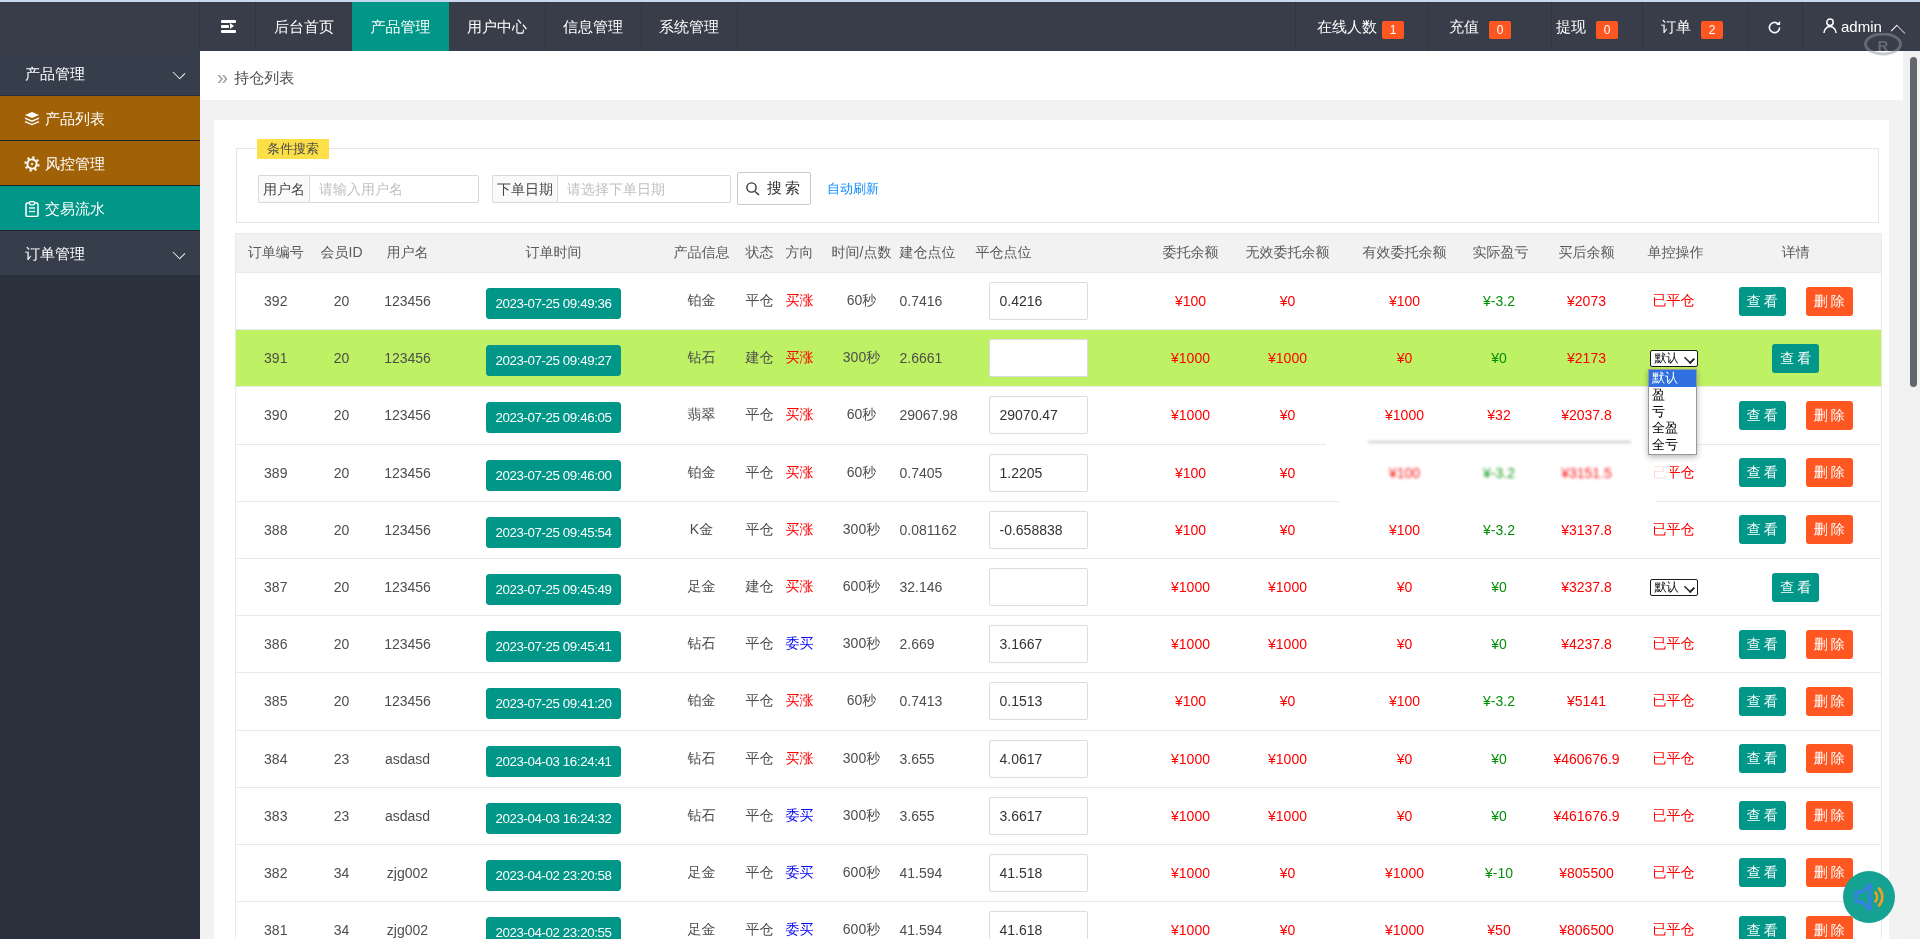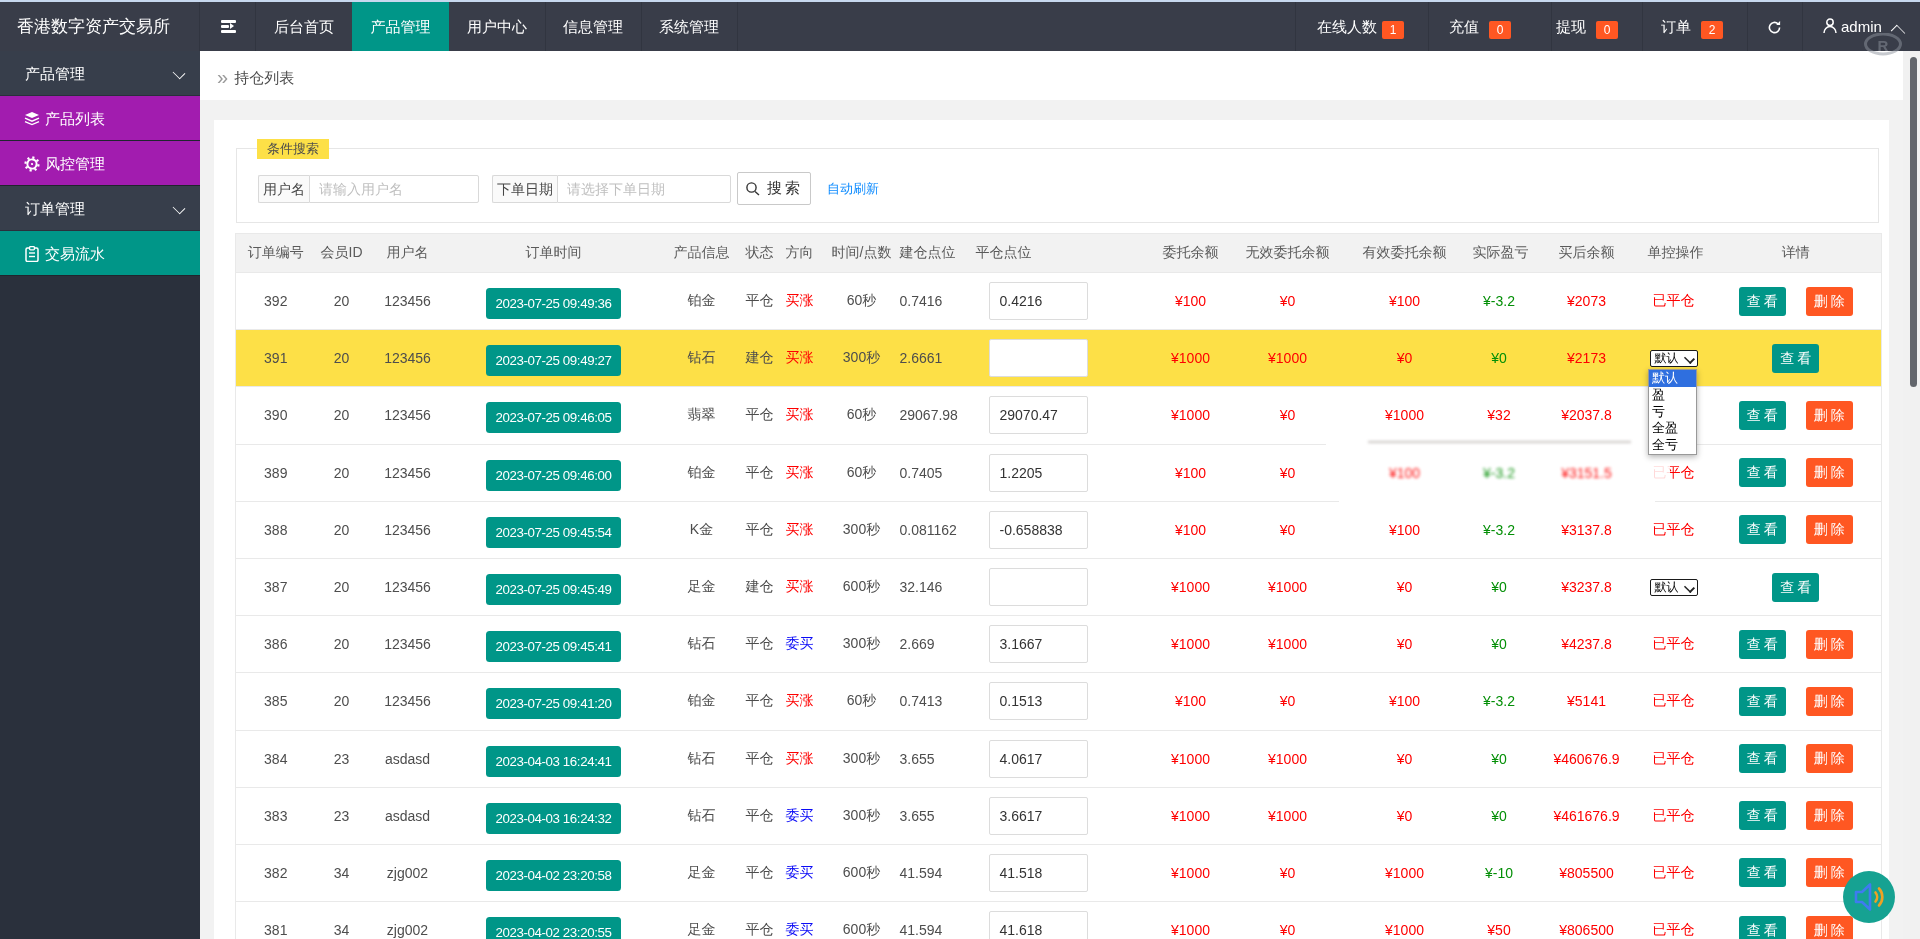--- a/index.html
+++ b/index.html
@@ -18,21 +18,21 @@
 #burger i { display:block; height:2.6px; background:#fff; margin-bottom:2.4px; border-radius:1px; }
 #burger i.b2 { width:8px; position:relative; }
 #burger i.b2:after { content:""; position:absolute; left:9px; top:-2.2px; border-top:3.5px solid transparent; border-bottom:3.5px solid transparent; border-left:4.5px solid #fff; }
 .rtxt { position:absolute; top:0; height:51px; line-height:54px; color:#fff; font-size:15px; }
 .badge { position:absolute; top:21px; height:18px; min-width:12px; padding:0 5px; background:#ff5722; border-radius:2px; color:#fff; font-size:12px; line-height:18px; text-align:center; }
 
 
 #sidebar { position:absolute; left:0; top:51px; width:200px; height:888px; background:#2a303c; z-index:40; }
 .sitem { position:relative; width:200px; height:45px; line-height:45px; color:#fff; font-size:15px; }
 .shead { background:#373e4b; border-bottom:1px solid #2a303c; box-sizing:border-box; padding-left:25px; }
-.ssub  { background:#a21caf; border-bottom:1px solid #20252e; box-sizing:border-box; padding-left:45px; }
+.ssub  { background:#a16207; border-bottom:1px solid #20252e; box-sizing:border-box; padding-left:45px; }
 .ssub.active { background:#009688; }
 .chev { position:absolute; right:16px; top:17px; width:9px; height:9px; border-right:1.6px solid #fff; border-bottom:1.6px solid #fff; transform:rotate(45deg) scale(1,0.8); }
 .sicon { position:absolute; left:24px; top:15px; width:16px; height:16px; }
 .sicon svg { display:block; }
 
 
 #crumbbar { position:absolute; left:200px; top:51px; width:1720px; height:49px; background:#fff; z-index:10; }
 #crumb { position:absolute; left:17px; top:0; height:49px; line-height:51px; font-size:15px; color:#4c4c4c; }
 #crumb .gg { color:#999; font-size:20px; margin-right:6px; position:relative; top:1px; }
 #card { position:absolute; left:214px; top:120px; width:1675px; height:830px; background:#fff; }
@@ -47,21 +47,21 @@
 #btnsearch svg { margin-right:6px; }
 #autorefresh { margin-left:16px; color:#0d8bff; font-size:13px; }
 
 
 #twrap { position:absolute; left:21px; top:113px; width:1646px; }
 table { width:1646px; border-collapse:collapse; table-layout:fixed; }
 thead td { white-space:nowrap; background:#f2f2f2; height:38px; border-top:1px solid #e9e9e9; border-bottom:1px solid #e9e9e9; color:#5a5a5a; font-size:14px; text-align:center; }
 tbody td { white-space:nowrap; height:56.2px; border-bottom:1px solid #e9e9e9; font-size:14px; color:#4d4d4d; text-align:center; padding:0; }
 tbody td:last-child, thead td:last-child { padding-left:11px; }
 table { border-left:1px solid #e9e9e9; border-right:1px solid #e9e9e9; }
-tr.hl td { background:#fde047; }
+tr.hl td { background:#bef264; }
 .red { color:#fe0000; }
 .green { color:#038f06; }
 .blue { color:#0b0bf6; }
 .datebtn { display:inline-block; height:31px; line-height:31px; padding:0 10px; background:#009688; border-radius:3.5px; color:#fff; font-size:13.3px; letter-spacing:-0.4px; margin-top:5px; vertical-align:middle; }
 .pinput { display:inline-block; width:77px; height:36px; line-height:36px; border:1px solid #dcdcdc; border-radius:2px; background:#fff; text-align:left; padding:0 10px; font-size:14px; color:#333; vertical-align:middle; }
 .num { text-align:left; padding-right:7px; }
 .btn-v { display:inline-block; width:47px; height:29px; line-height:29px; background:#009688; border-radius:3px; color:#fff; font-size:14px; letter-spacing:3px; text-indent:3px; }
 .btn-d { display:inline-block; width:47px; height:29px; line-height:29px; background:#ff5722; border-radius:3px; color:#fff; font-size:14px; letter-spacing:3px; text-indent:3px; margin-left:20px; }
 .selbox { display:inline-block; position:relative; width:42px; height:15px; line-height:15px; border:1px solid #1a1a1a; border-radius:2px; background:#fff; font-size:12px; color:#000; text-align:left; padding-left:4px; }
 .selbox .arr { position:absolute; right:3px; top:4px; width:7px; height:7px; border-right:2px solid #222; border-bottom:2px solid #222; transform:rotate(45deg) scale(1,.75); transform-origin:center; margin-top:-1px; }
@@ -84,21 +84,20 @@
 
 
 #sound { position:absolute; left:1843px; top:871px; width:52px; height:52px; border-radius:50%; background:#16a292; z-index:55; }
 
 
 #wm { position:absolute; left:1863px; top:33px; width:40px; height:25px; z-index:56; }
 </style>
 </head>
 <body>
 <div id="topbar">
-<div id="logo">香港数字资产交易所</div>
 <div id="burger">
       <i class="b1"></i>
       <i class="b2"></i>
       <i class="b3" style="margin-bottom:0"></i>
     </div>
 <div class="navsep" style="left:199px"></div>
 <div class="navsep" style="left:255px"></div>
 <div class="navitem" style="left:256px;width:96px">后台首页</div>
 <div class="navitem active" style="left:352px;width:97px">产品管理</div>
 <div class="navitem" style="left:449px;width:96px">用户中心</div>
@@ -159,29 +158,29 @@
               <line x1="0.4" y1="8" x2="2.6" y2="8"></line>
               <line x1="13.4" y1="8" x2="15.6" y2="8"></line>
               <line x1="2.6" y1="2.6" x2="4.2" y2="4.2"></line>
               <line x1="11.8" y1="11.8" x2="13.4" y2="13.4"></line>
               <line x1="13.4" y1="2.6" x2="11.8" y2="4.2"></line>
               <line x1="4.2" y1="11.8" x2="2.6" y2="13.4"></line>
             </g>
           </g>
         </svg>
       </span>风控管理</div>
-  <div class="sitem shead">订单管理<span class="chev"></span></div>
   <div class="sitem ssub active"><span class="sicon">
         <svg width="16" height="16" viewBox="0 0 16 16">
           <rect x="2" y="2" width="12" height="13.4" rx="1.4" fill="none" stroke="#fff" stroke-width="1.5"></rect>
           <rect x="5.6" y="0.6" width="4.8" height="3.2" rx="0.8" fill="#009688" stroke="#fff" stroke-width="1.3"></rect>
           <line x1="5" y1="7" x2="11" y2="7" stroke="#fff" stroke-width="1.4"></line>
           <line x1="5" y1="10.5" x2="11" y2="10.5" stroke="#fff" stroke-width="1.4"></line>
         </svg>
       </span>交易流水</div>
+  <div class="sitem shead">订单管理<span class="chev"></span></div>
 </div>
 
 <div id="crumbbar">
     <div id="crumb"><span class="gg">»</span>持仓列表</div>
   </div>
 
 <div id="card">
   <fieldset id="fs">
     <legend>条件搜索</legend>
     <div class="srow">

